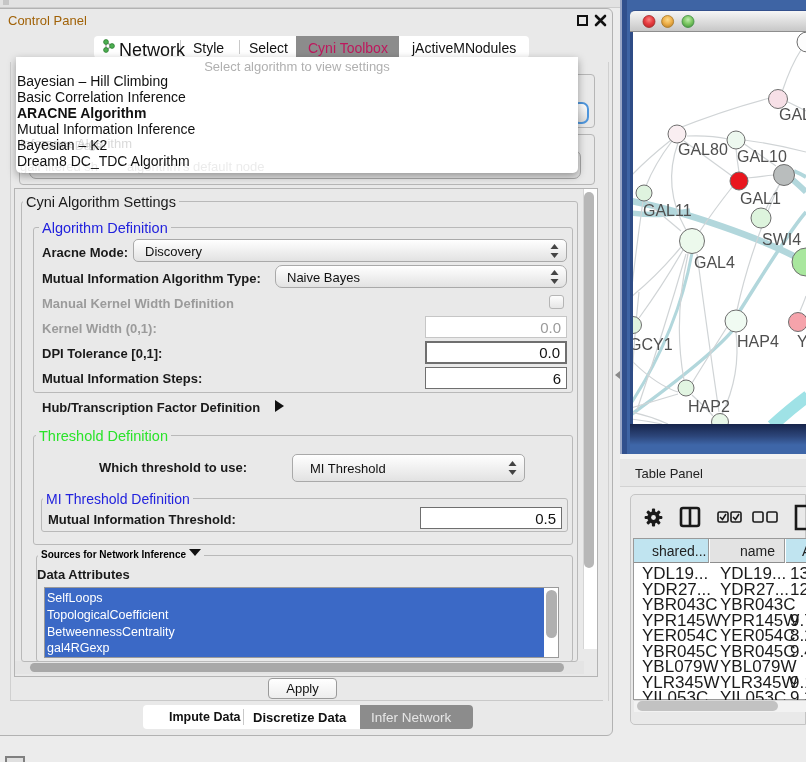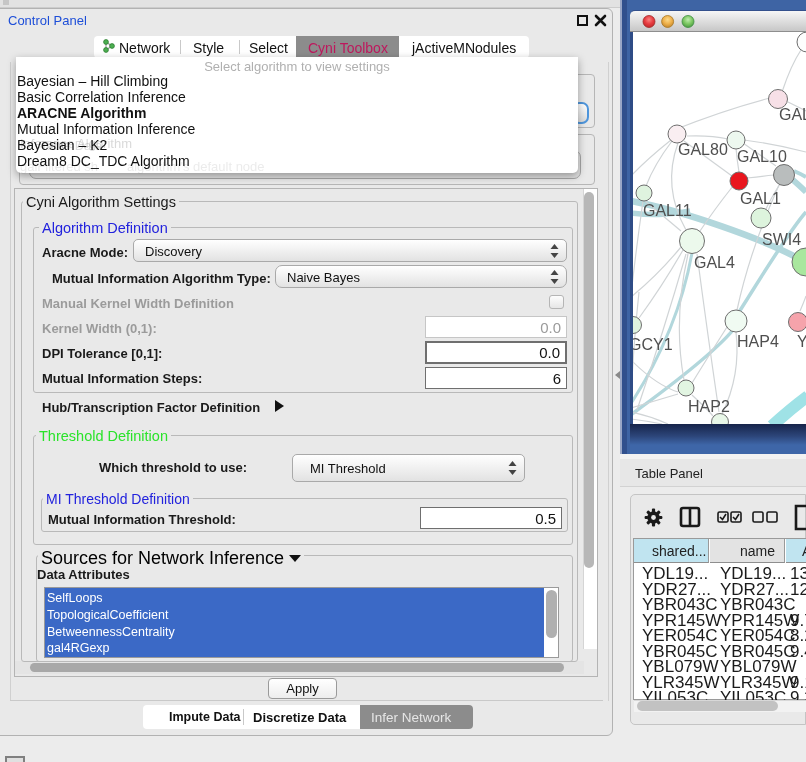--- a/index.html
+++ b/index.html
@@ -22,39 +22,39 @@
 </head>
 <body>
 
 <div class="abs" style="left:0;top:0;width:806px;height:762px;background:#ececec;"></div>
 
 <div class="abs" style="left:0;top:0;width:620px;height:8px;background:#e2e2e2;border-bottom:1px solid #cccccc;"></div>
 <div class="abs" style="left:3px;top:0;width:6px;height:5px;background:#c6c6c6;"></div>
 
 <div class="abs" style="left:-8px;top:8px;width:621px;height:728px;background:#e9e9e9;
   border:1px solid #b2b2b2;border-radius:6px;"></div>
-<span class="abs" style="left:8px;top:13px;font-size:13px;color:#1d4ed8;">Control Panel</span>
+<span class="abs" style="left:8px;top:13px;font-size:13px;color:#a16207;">Control Panel</span>
 
 <div class="abs" style="left:577px;top:15px;width:11px;height:11px;border:2px solid #111;"></div>
 <svg class="abs" style="left:594px;top:14px;" width="13" height="13" viewBox="0 0 13 13">
   <path d="M2,2 L11,11 M11,2 L2,11" stroke="#111" stroke-width="2.6" stroke-linecap="round"></path>
 </svg>
 
 <div class="abs" style="left:94px;top:36px;width:435px;height:22px;background:#ffffff;border-radius:4px;"></div>
 <div class="abs" style="left:296px;top:36px;width:103px;height:22px;background:#8c8c8c;"></div>
 <div class="abs" style="left:180px;top:40px;width:1px;height:14px;background:#c9c9c9;"></div>
 <div class="abs" style="left:239px;top:40px;width:1px;height:14px;background:#c9c9c9;"></div>
 
 <svg class="abs" style="left:102px;top:38px;" width="14" height="17" viewBox="0 0 14 17">
   <path d="M4,4 L10,8 M4,12 L10,8 M4,4 L4,12" stroke="#9a9a9a" stroke-width="1.2" fill="none"></path>
   <circle cx="4" cy="4" r="2.4" fill="#4caf50" stroke="#2e7d32" stroke-width="0.8"></circle>
   <circle cx="10" cy="8" r="2.4" fill="#4caf50" stroke="#2e7d32" stroke-width="0.8"></circle>
   <circle cx="4" cy="12" r="2.4" fill="#4caf50" stroke="#2e7d32" stroke-width="0.8"></circle>
 </svg>
-<span class="abs" style="left:119px;top:40px;font-size:14px;color:#111;">Network</span>
+<span class="abs" style="left:119px;top:40px;font-size:18px;color:#111;">Network</span>
 <span class="abs" style="left:193px;top:40px;font-size:14px;color:#111;">Style</span>
 <span class="abs" style="left:249px;top:40px;font-size:14px;color:#111;">Select</span>
 <span class="abs" style="left:308px;top:40px;font-size:14px;color:#be185d;">Cyni Toolbox</span>
 <span class="abs" style="left:412px;top:40px;font-size:14px;color:#111;">jActiveMNodules</span>
 
 <div class="abs" style="left:10px;top:62px;width:1px;height:639px;background:#d0d0d0;"></div>
 <div class="abs" style="left:608px;top:62px;width:1px;height:639px;background:#d0d0d0;"></div>
 <div class="abs" style="left:10px;top:700px;width:593px;height:1px;background:#c9c9c9;"></div>
 
 <div class="abs" style="left:19px;top:74px;width:576px;height:54px;border:1px solid #b6b6b6;border-radius:4px;background:#e9e9e9;"></div>
@@ -79,21 +79,21 @@
 
 <span class="lbl" style="left:42px;top:245px;">Aracne Mode:</span>
 <div class="combo" style="left:133px;top:239px;width:434px;height:23px;">
   <span class="txt">Discovery</span>
   <svg class="arr" viewBox="0 0 9 14">
       <path d="M4.5,0 L8.5,5 L0.5,5 Z" fill="#444"></path>
       <path d="M4.5,14 L8.5,9 L0.5,9 Z" fill="#444"></path>
     </svg>
 </div>
 
-<span class="lbl" style="left:42px;top:271px;margin-left:10px;">Mutual Information Algorithm Type:</span>
+<span class="lbl" style="left:42px;top:271px;">Mutual Information Algorithm Type:</span>
 <div class="combo" style="left:275px;top:265px;width:292px;height:23px;border-radius:7px;">
   <span class="txt">Naive Bayes</span>
   <svg class="arr" viewBox="0 0 9 14">
       <path d="M4.5,0 L8.5,5 L0.5,5 Z" fill="#444"></path>
       <path d="M4.5,14 L8.5,9 L0.5,9 Z" fill="#444"></path>
     </svg>
 </div>
 
 <span class="lbl" style="left:42px;top:296px;color:#9b9b9b;">Manual Kernel Width Definition</span>
 <div class="abs" style="left:549px;top:295px;width:15px;height:14px;border:1px solid #b5b5b5;border-radius:3px;background:linear-gradient(#fdfdfd,#e6e6e6);"></div>
@@ -123,21 +123,21 @@
       <path d="M4.5,14 L8.5,9 L0.5,9 Z" fill="#444"></path>
     </svg>
 </div>
 
 <div class="grp" style="left:41px;top:498px;width:527px;height:34px;"></div>
 <span class="grp-title" style="left:43px;top:491px;color:#2222dd;font-size:14px;">MI Threshold Definition</span>
 <span class="lbl" style="left:48px;top:512px;">Mutual Information Threshold:</span>
 <div class="field" style="left:420px;top:507px;width:142px;height:22px;border:1px solid #6f6f6f;">0.5</div>
 
 <div class="grp" style="left:36px;top:555px;width:537px;height:107px;"></div>
-<span class="grp-title" style="left:38px;top:548px;font-size:18px;font-weight:normal;">Sources for Network Inference
+<span class="grp-title" style="left:38px;top:548px;font-size:10px;font-weight:bold;">Sources for Network Inference
   <svg width="12" height="9" viewBox="0 0 12 9" style="vertical-align:1px;">
       <path d="M0,1 L12,1 L6,8 Z" fill="#111"></path>
     </svg>
 </span>
 <span class="lbl" style="left:37px;top:567px;">Data Attributes</span>
 <div class="abs" style="left:44px;top:587px;width:515px;height:71px;border:1px solid #9a9a9a;background:#ffffff;"></div>
 <div class="abs" style="left:45px;top:588px;width:499px;height:69px;background:#3b69c6;"></div>
 <div class="abs" style="left:47px;top:590px;width:490px;height:66px;color:#ffffff;font-size:12.5px;line-height:16.8px;">
 SelfLoops<br>TopologicalCoefficient<br>BetweennessCentrality<br>gal4RGexp</div>
 <div class="abs" style="left:546px;top:590px;width:11px;height:48px;background:#b0b0b0;border-radius:6px;"></div>

